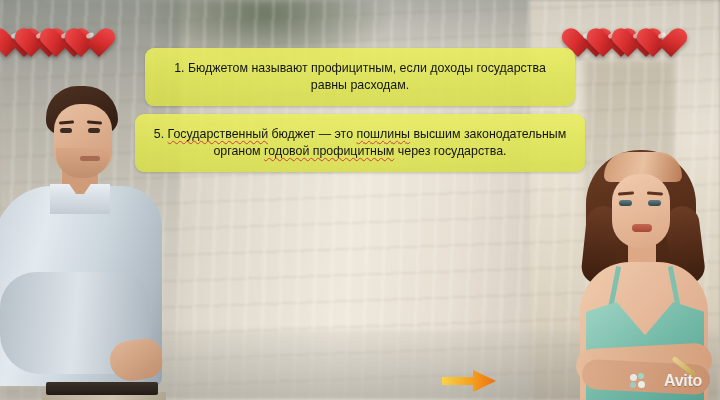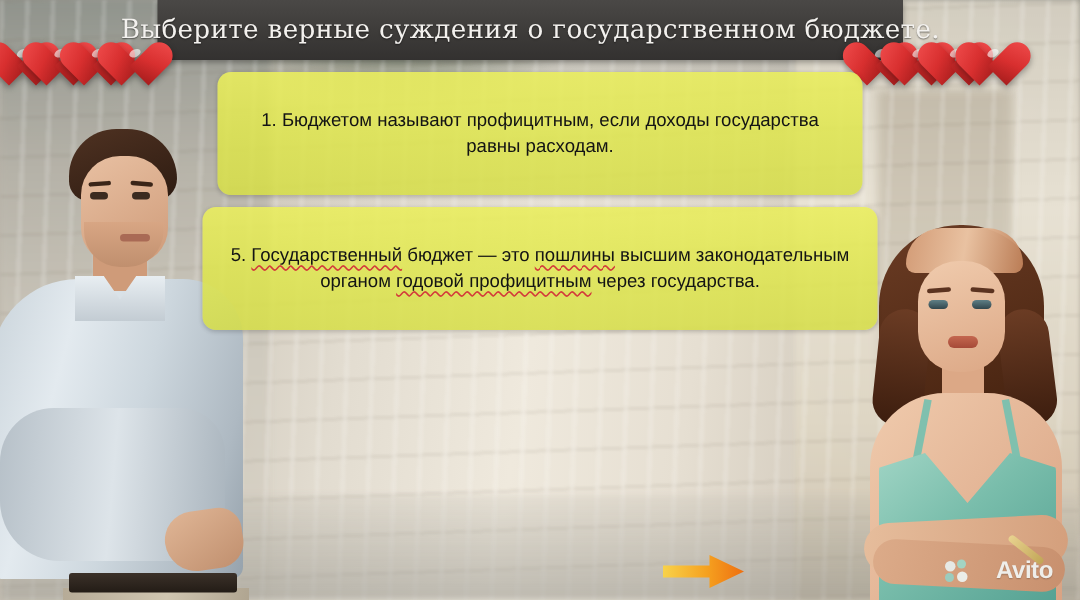--- a/index.html
+++ b/index.html
@@ -119,21 +119,21 @@
   .w-arm2{position:absolute;left:22px;top:212px;width:128px;height:30px;
     background:linear-gradient(100deg,#dcab89,#c8906e);border-radius:18px;transform:rotate(3deg);}
   .w-bracelet{position:absolute;left:110px;top:214px;width:28px;height:5px;
     background:linear-gradient(90deg,#e8d28f,#c2a657);border-radius:3px;transform:rotate(38deg);}
 
   
   .panels{position:absolute;left:0;top:48px;width:720px;}
   .panel{position:relative;margin:0 auto 8px auto;
     background:linear-gradient(180deg,rgba(234,238,92,.88) 0%,rgba(223,230,78,.86) 50%,rgba(214,222,70,.85) 100%);
     border-radius:9px;
-    padding:24px 14px;
+    padding:12px 14px;
     box-sizing:border-box;
     color:#141414;font-size:12.4px;line-height:1.38;text-align:center;
     box-shadow:0 1px 3px rgba(0,0,0,.18);}
   .p1{width:430px;}
   .p2{width:434px;}
   .p3{width:430px;}
   .p4{width:432px;}
   .p5{width:450px;}
   .sq{ text-decoration:underline;
        text-decoration-style:wavy;
@@ -202,23 +202,20 @@
     <div class="w-lip"></div>
     <div class="w-chest"></div>
     <div class="w-strap l"></div>
     <div class="w-strap r"></div>
     <div class="w-top"></div>
     <div class="w-arm"></div>
     <div class="w-arm2"></div>
     <div class="w-bracelet"></div>
   </div>
 
-  <div class="titlebar">
-    <div class="t">Выберите верные суждения о государственном бюджете.</div>
-  </div>
 
   <div class="hearts left">
     <div class="heart">
         <i></i>
       </div>
     <div class="heart">
         <i></i>
       </div>
     <div class="heart">
         <i></i>

